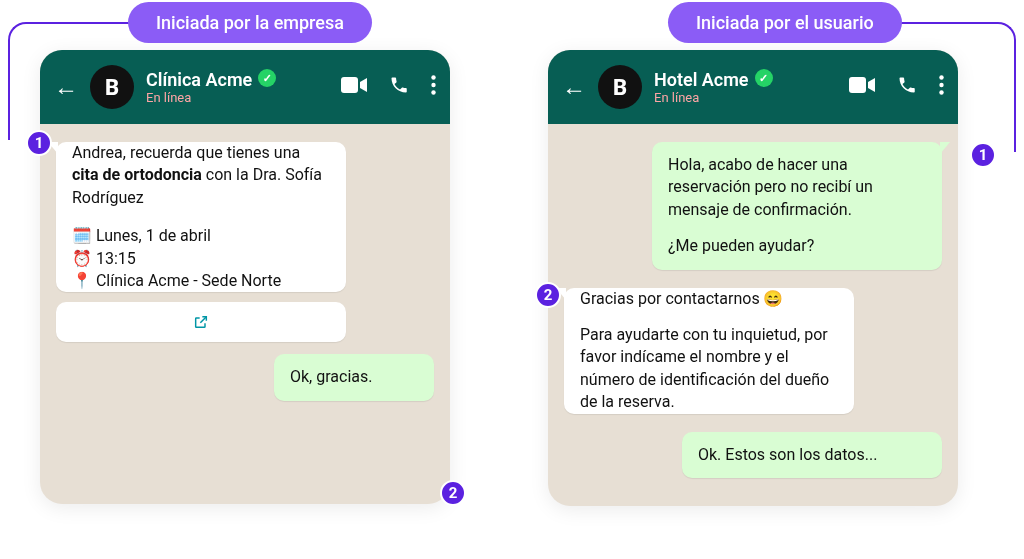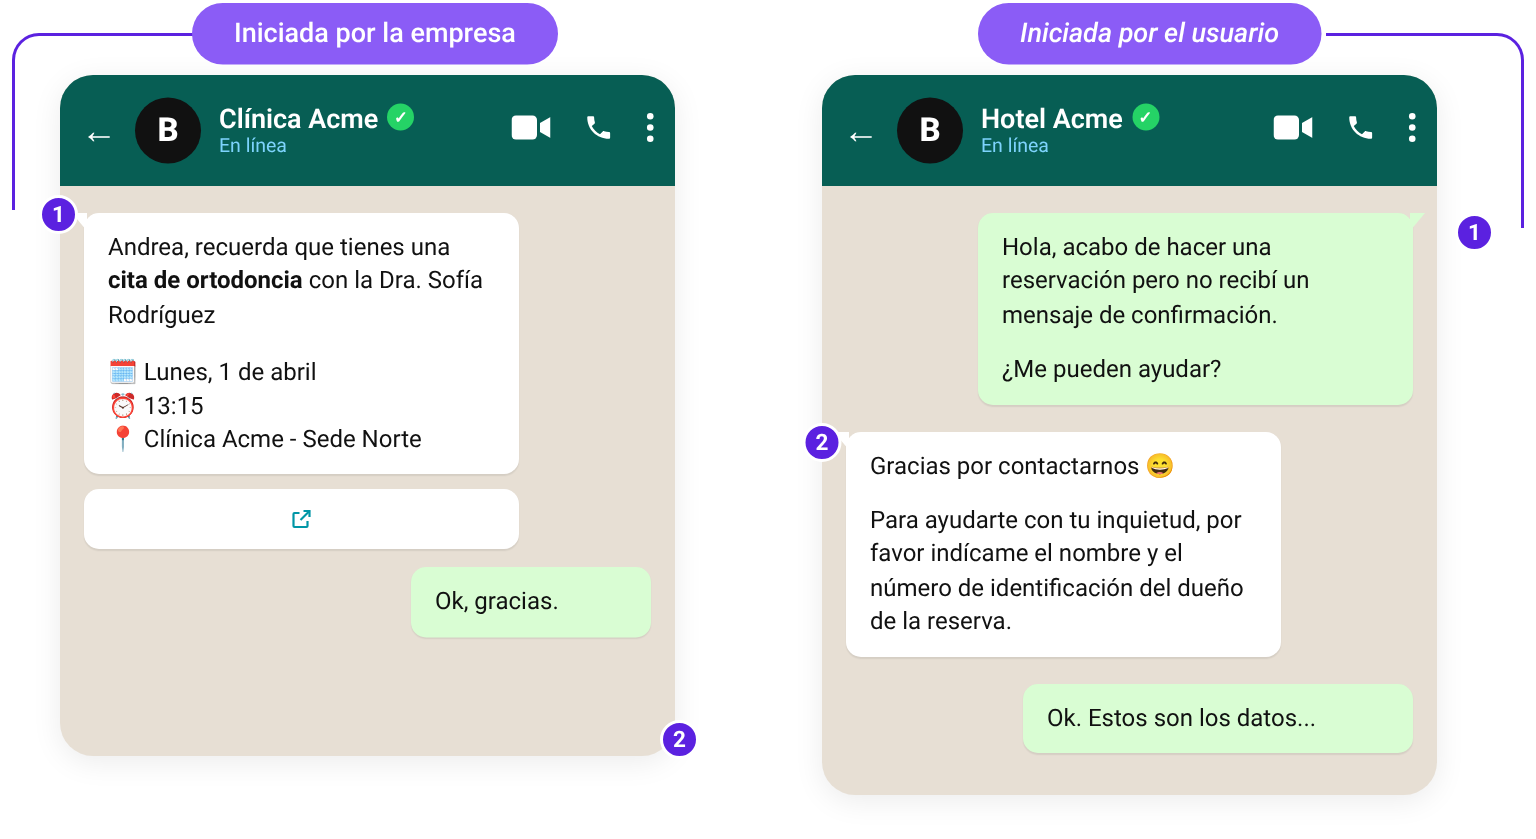--- a/index.html
+++ b/index.html
@@ -86,39 +86,39 @@
     background: #25D366;
     color: #fff;
     display: inline-flex;
     align-items: center;
     justify-content: center;
     font-size: 11px;
     font-weight: 700;
   }
   .status-line {
     font-size: 13px;
-    color: #7dd3fc;
+    color: #fca5a5;
   }
   .header-icons {
     display: flex;
     align-items: center;
     gap: 22px;
   }
   .hicon { color: #fff; }
 
   .chat-body {
     padding: 18px 16px 28px 16px;
     min-height: 380px;
     position: relative;
   }
 
   .incoming {
     background: #fff;
     border-radius: 10px;
-    padding: 12px 16px;
+    padding: 0 16px;
     max-width: 290px;
     font-size: 16px;
     line-height: 1.4;
     color: #111;
     position: relative;
     box-shadow: 0 1px 1px rgba(0,0,0,0.08);
     margin-bottom: 10px;
   }
   .incoming.tail::before {
     content: "";
@@ -185,21 +185,21 @@
     border: 2px solid #fff;
     z-index: 30;
   }
 
   .mt-lg { margin-top: 12px; }
 </style>
 </head>
 <body>
 
 <div class="pill" style="left:128px; top:2px;">Iniciada por la empresa</div>
-<div class="pill" style="left:652px; top:2px;font-style:italic;">Iniciada por el usuario</div>
+<div class="pill" style="left:668px; top:2px;">Iniciada por el usuario</div>
 
 <div class="connector" style="left:8px; top:22px; width:132px; height:118px; border-right:none; border-bottom:none; border-top-left-radius:18px;"></div>
 <div class="connector" style="right:8px; top:22px; width:132px; height:130px; border-left:none; border-bottom:none; border-top-right-radius:18px;"></div>
 
 <div class="phone" style="left:40px; top:50px;">
   <div class="phone-header">
     <span class="back-arrow">←</span>
     <div class="avatar">B</div>
     <div class="title-block">
       <div class="title-row">

